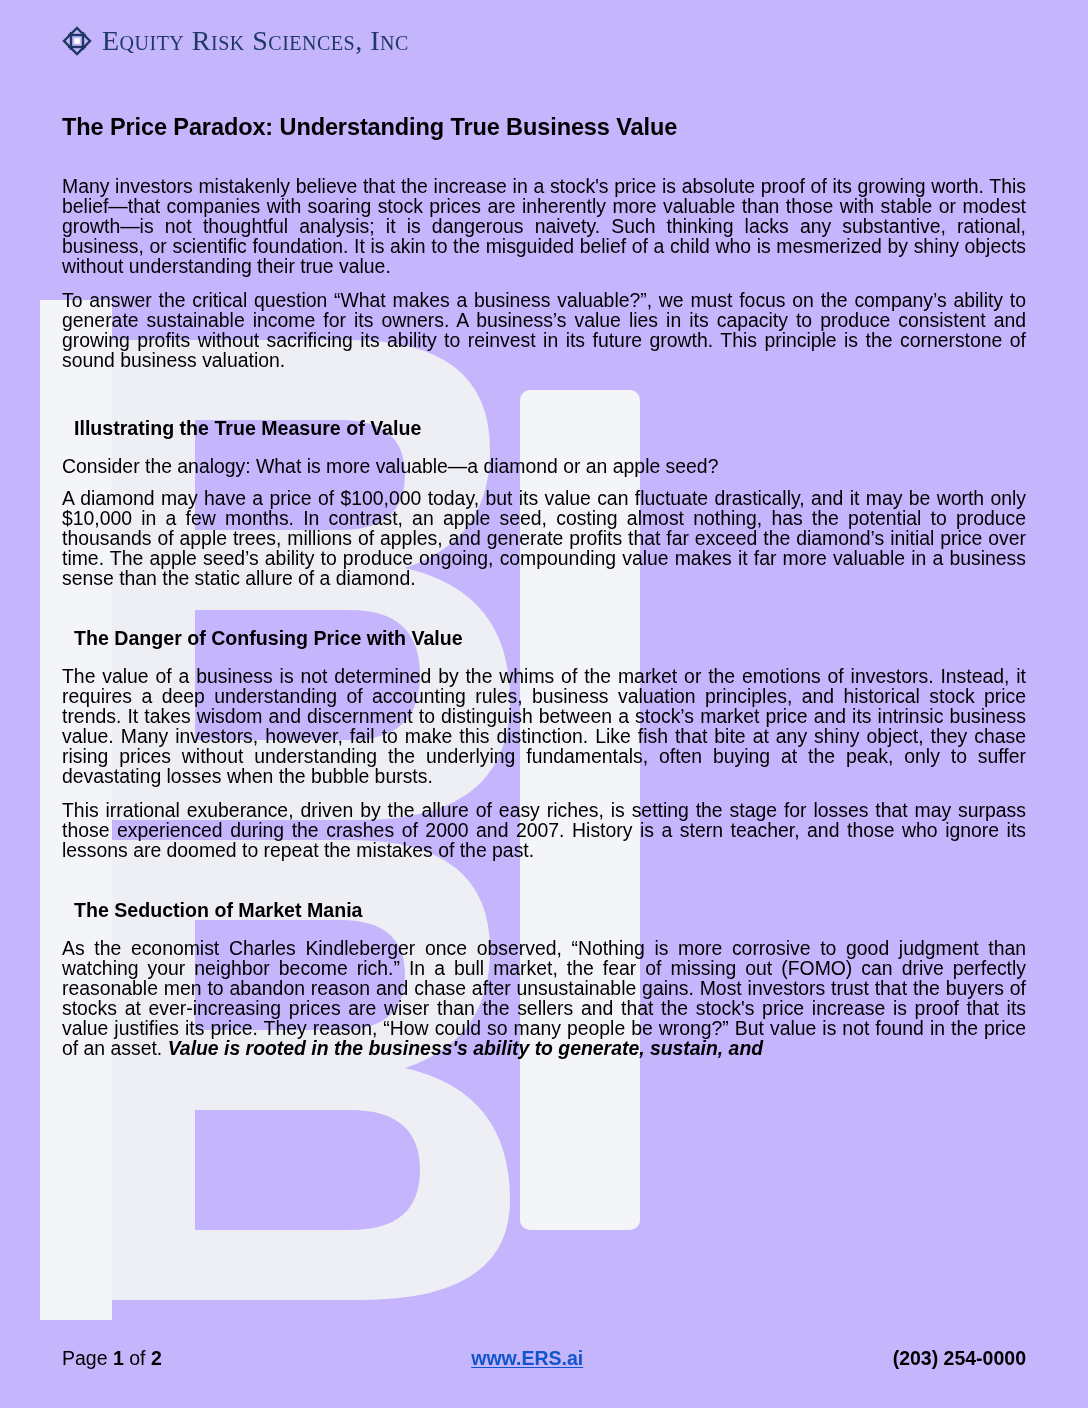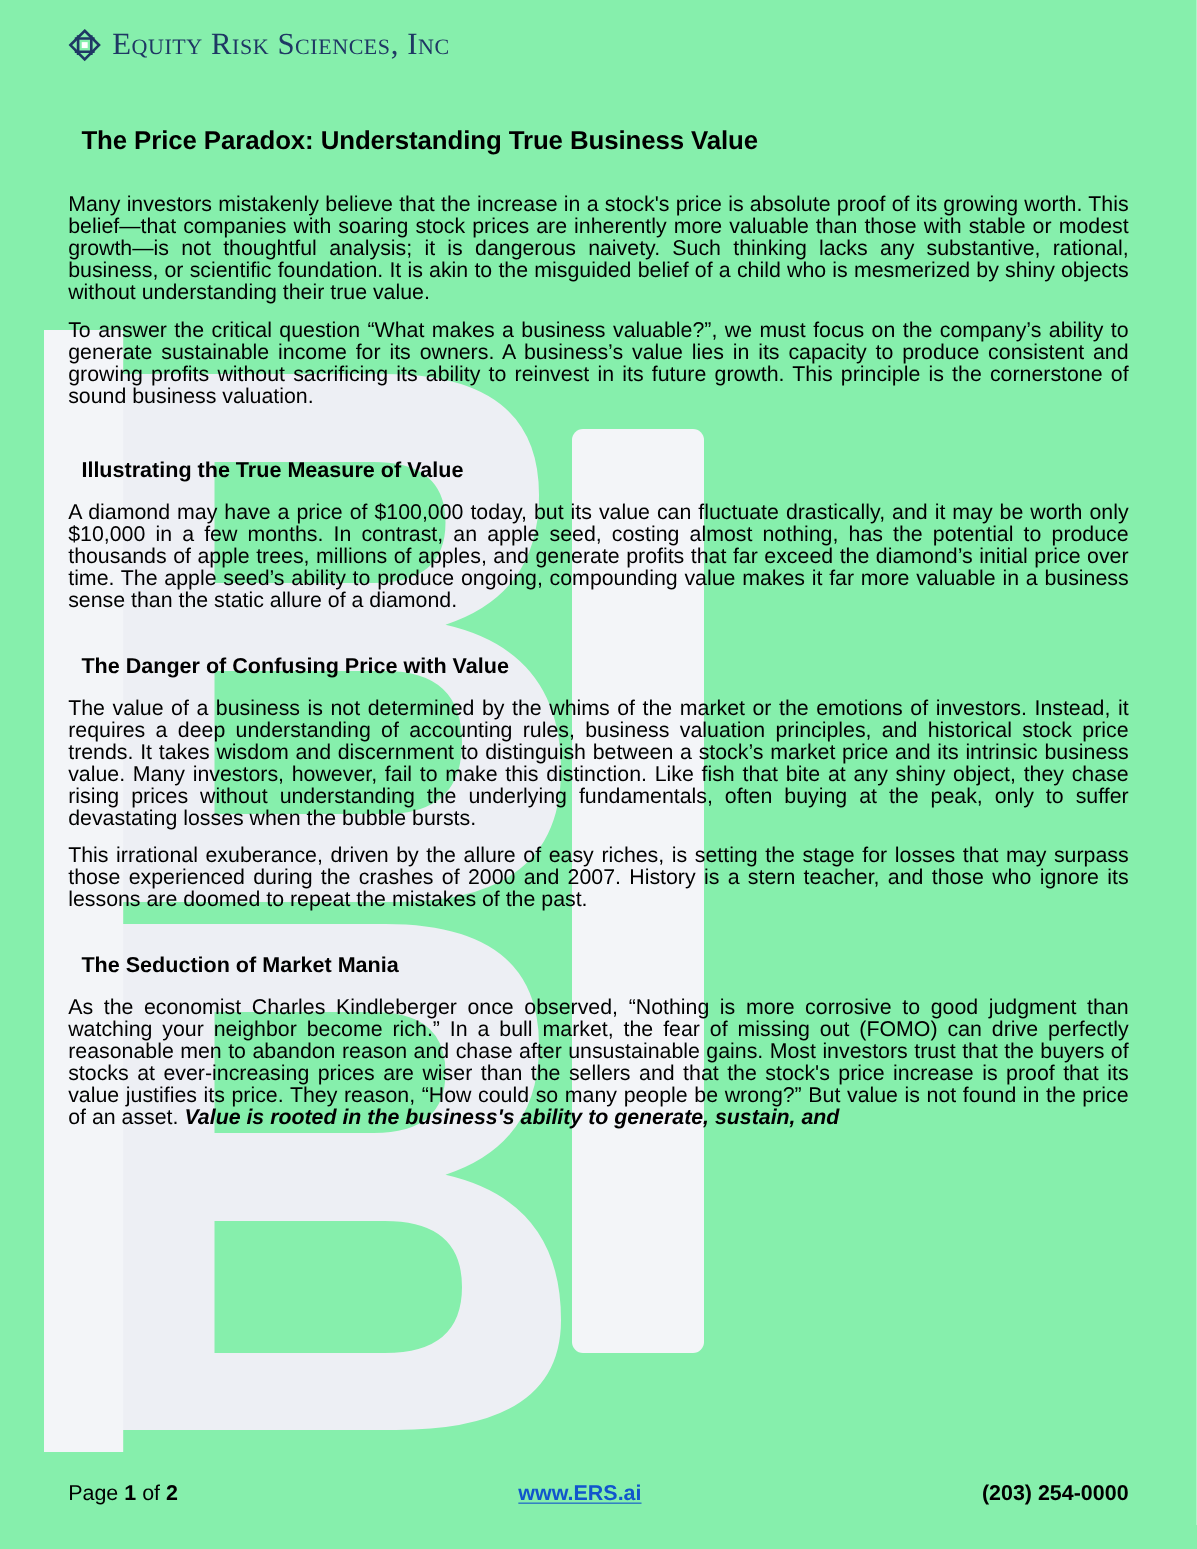--- a/index.html
+++ b/index.html
@@ -8,21 +8,21 @@
     background: #ffffff;
   }
   body {
     font-family: "Liberation Sans", sans-serif;
     color: #000000;
   }
   .page {
     position: relative;
     width: 1088px;
     height: 1408px;
-    background: #86efac;
+    background: #c4b5fd;
     overflow: hidden;
     box-sizing: border-box;
   }
 
   
   .watermark {
     position: absolute;
     left: 20px;
     top: 300px;
     width: 640px;
@@ -56,21 +56,21 @@
     letter-spacing: 0.5px;
     color: #1f3864;
     font-variant: small-caps;
     white-space: nowrap;
     line-height: 1;
   }
 
   
   .doc-title {
     position: absolute;
-    left: 74px;
+    left: 62px;
     top: 98px;
     right: 62px;
     font-size: 23.5px;
     font-weight: bold;
     color: #000000;
     letter-spacing: -0.1px;
     z-index: 3;
   }
 
   
@@ -181,20 +181,21 @@
 
   <h1 class="doc-title">The Price Paradox: Understanding True Business Value</h1>
 
   <div class="body-block">
 
     <p class="para">Many investors mistakenly believe that the increase in a stock's price is absolute proof of its growing worth. This belief—that companies with soaring stock prices are inherently more valuable than those with stable or modest growth—is not thoughtful analysis; it is dangerous naivety. Such thinking lacks any substantive, rational, business, or scientific foundation. It is akin to the misguided belief of a child who is mesmerized by shiny objects without understanding their true value.</p>
 
     <p class="para">To answer the critical question “What makes a business valuable?”, we must focus on the company’s ability to generate sustainable income for its owners. A business’s value lies in its capacity to produce consistent and growing profits without sacrificing its ability to reinvest in its future growth. This principle is the cornerstone of sound business valuation.</p>
 
     <h2 class="section first">Illustrating the True Measure of Value</h2>
+    <p class="para tight">Consider the analogy: What is more valuable—a diamond or an apple seed?</p>
     <p class="para">A diamond may have a price of $100,000 today, but its value can fluctuate drastically, and it may be worth only $10,000 in a few months. In contrast, an apple seed, costing almost nothing, has the potential to produce thousands of apple trees, millions of apples, and generate profits that far exceed the diamond’s initial price over time. The apple seed’s ability to produce ongoing, compounding value makes it far more valuable in a business sense than the static allure of a diamond.</p>
 
     <h2 class="section">The Danger of Confusing Price with Value</h2>
     <p class="para">The value of a business is not determined by the whims of the market or the emotions of investors. Instead, it requires a deep understanding of accounting rules, business valuation principles, and historical stock price trends. It takes wisdom and discernment to distinguish between a stock’s market price and its intrinsic business value. Many investors, however, fail to make this distinction. Like fish that bite at any shiny object, they chase rising prices without understanding the underlying fundamentals, often buying at the peak, only to suffer devastating losses when the bubble bursts.</p>
     <p class="para">This irrational exuberance, driven by the allure of easy riches, is setting the stage for losses that may surpass those experienced during the crashes of 2000 and 2007. History is a stern teacher, and those who ignore its lessons are doomed to repeat the mistakes of the past.</p>
 
     <h2 class="section">The Seduction of Market Mania</h2>
     <p class="para"><span>As the economist Charles Kindleberger once observed, “Nothing is more corrosive to good judgment than watching your neighbor become rich.” In a bull market, the fear of missing out (FOMO) can drive perfectly reasonable men to abandon reason and chase after unsustainable gains. Most investors trust that the buyers of stocks at ever-increasing prices are wiser than the sellers and that the stock's price increase is proof that its value justifies its price. They reason, “How could so many people be wrong?” But value is not found in the price of an asset. </span><span class="bold-italic">Value is rooted in the business's ability to generate, sustain, and</span></p>
 
   </div>

